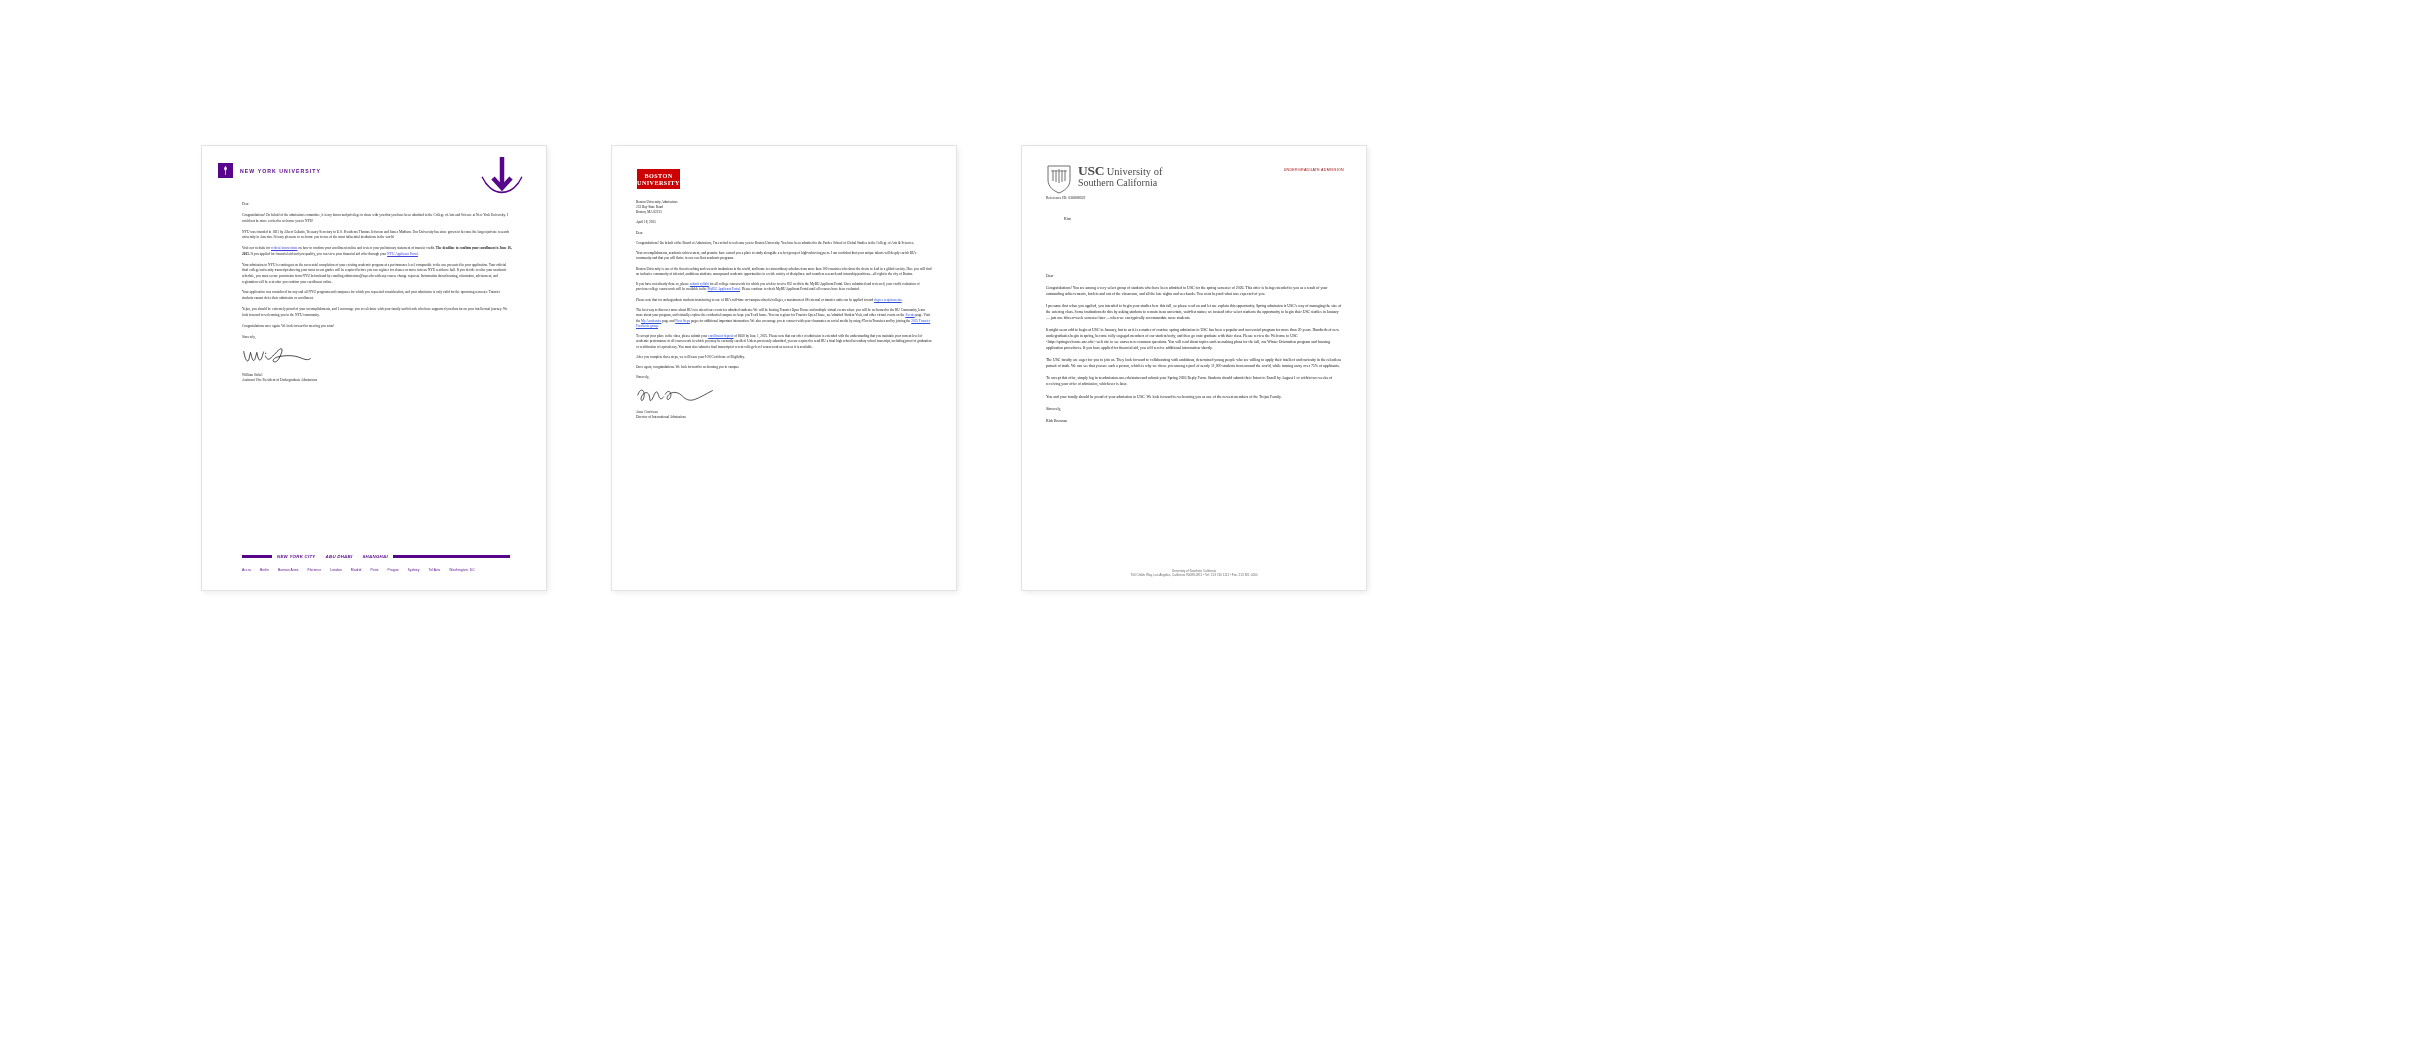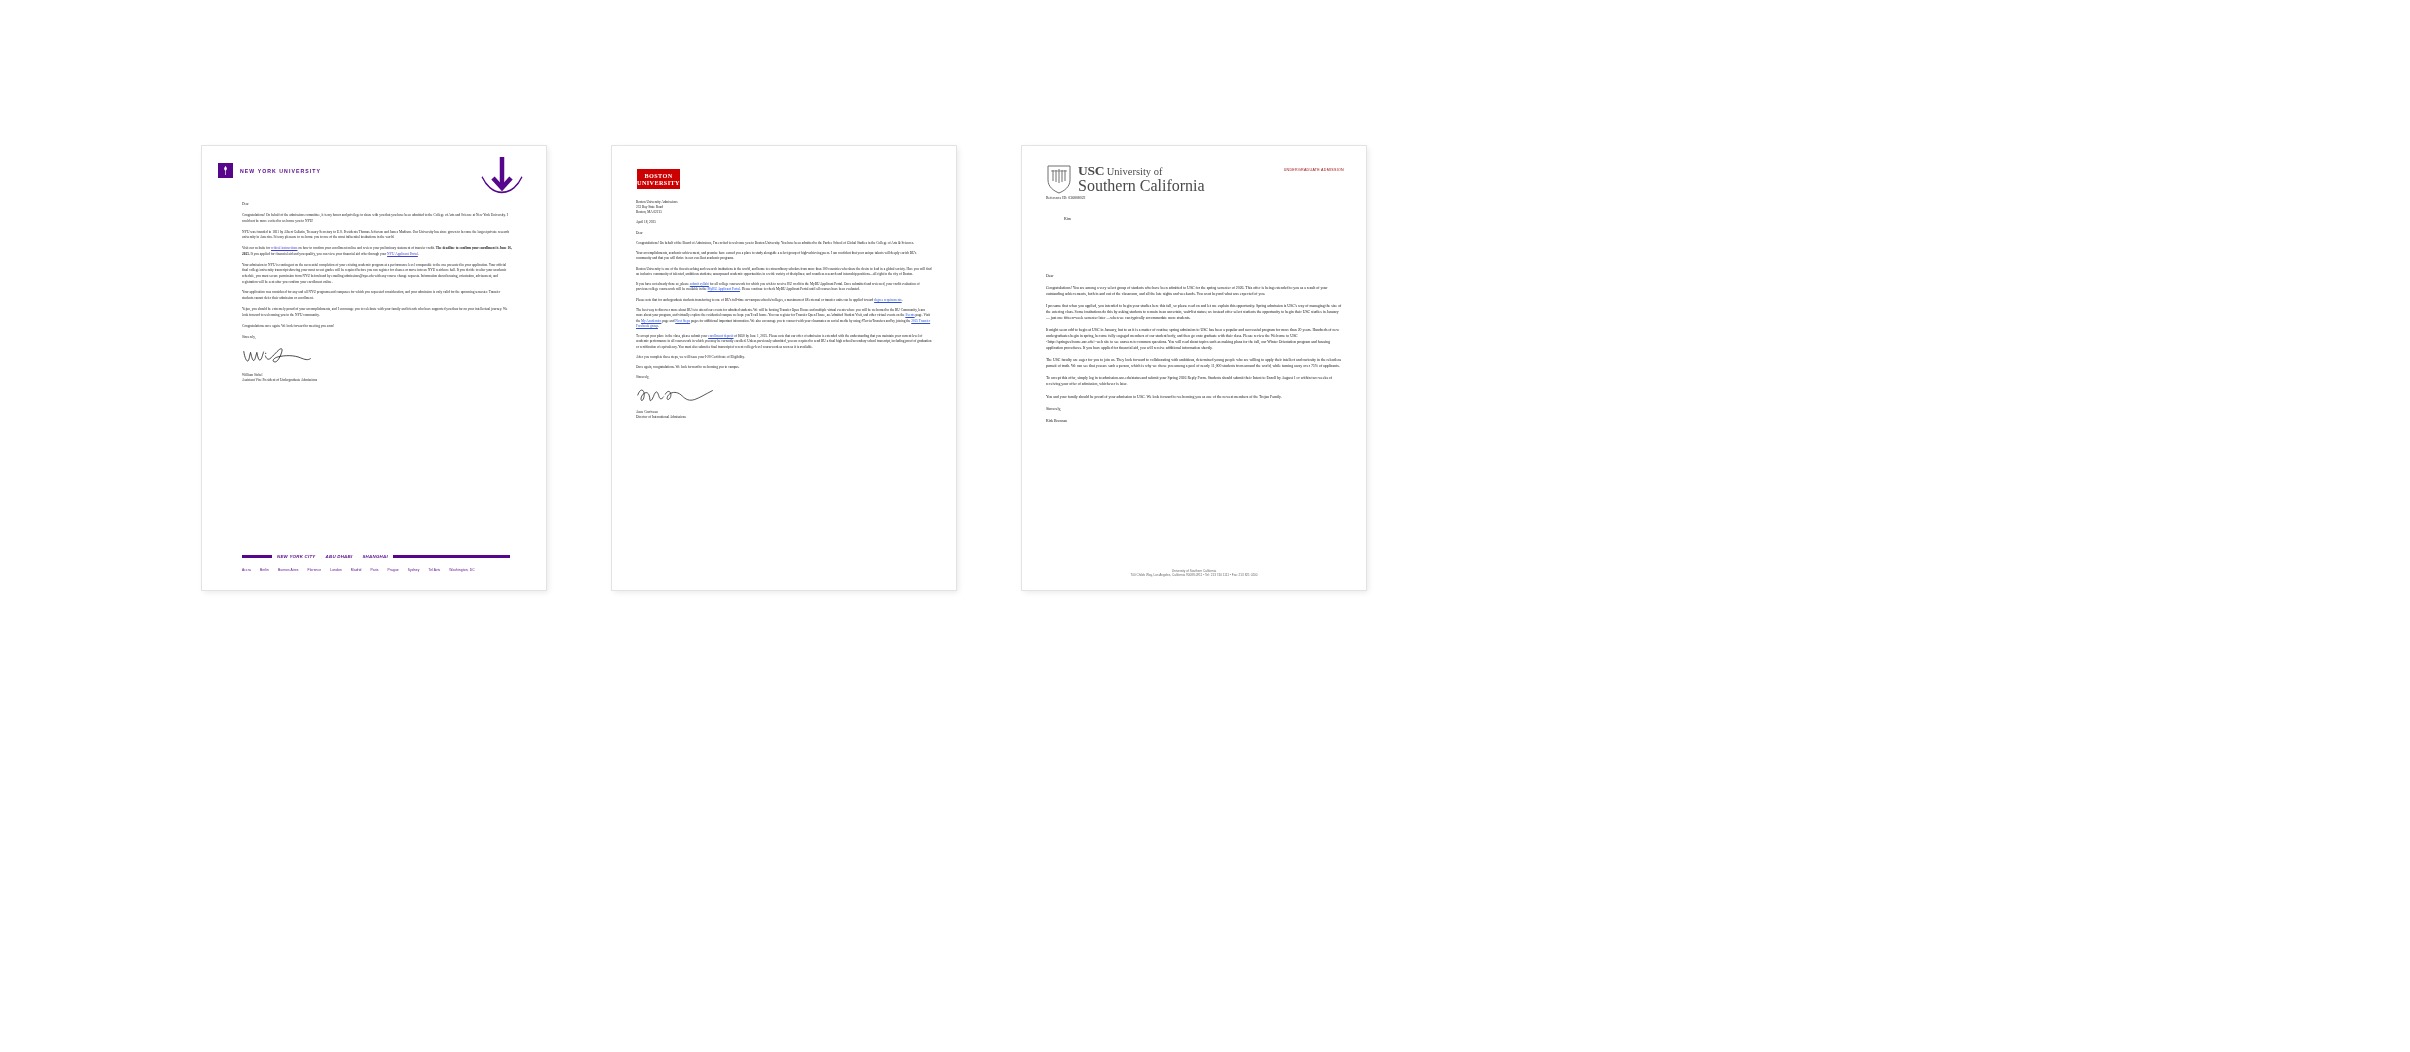--- a/index.html
+++ b/index.html
@@ -99,21 +99,21 @@
     position: absolute; left: 24px; top: 18px;
     display: flex; align-items: flex-start; gap: 6px;
   }
   .usc-shield { width: 26px; height: 30px; }
   .usc-name {
     color: #4a4a4a; font-family: "Liberation Serif", serif;
     line-height: 1.06;
   }
   .usc-name .l1 { font-size: 10.5px; }
   .usc-name .l1 b { font-size: 13.5px; font-weight: 700; letter-spacing: -0.3px; }
-  .usc-name .l2 { font-size: 16px; }
+  .usc-name .l2 { font-size: 10px; }
   .usc-ua {
     position: absolute; right: 22px; top: 22px;
     color: #990000; font-family: "Liberation Sans", sans-serif;
     font-size: 3.6px; letter-spacing: 0.3px;
   }
   .usc-ref {
     position: absolute; left: 24px; top: 50px;
     font-size: 3.8px; color: #1a1a1a;
   }
   .usc-salute {

